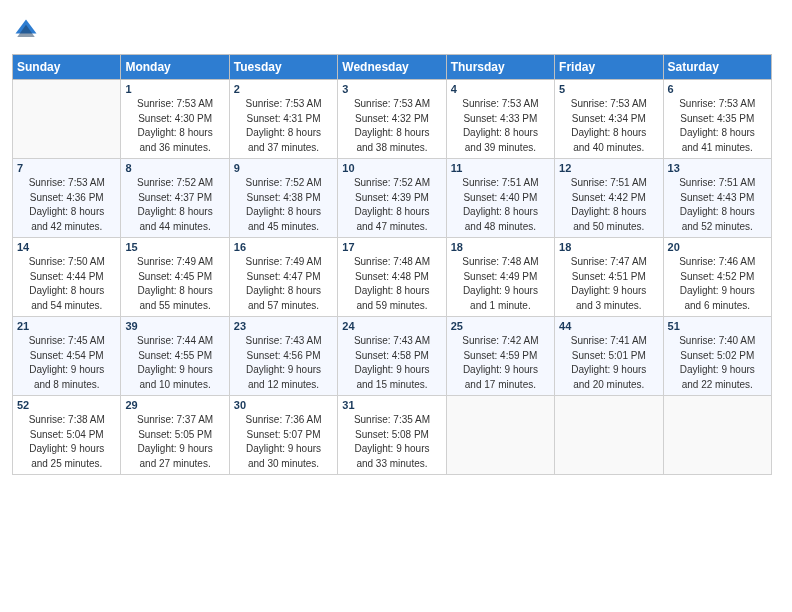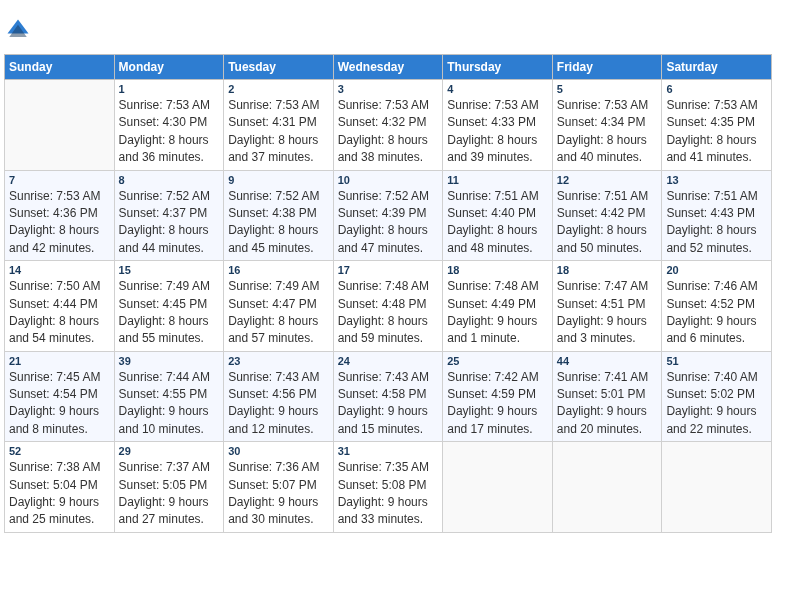--- a/index.html
+++ b/index.html
@@ -6,21 +6,21 @@
     body {
       width: 792px;
       height: 612px;
       font-family: Arial, sans-serif;
       background: #fff;
       overflow: hidden;
     }
     .page {
       width: 792px;
       height: 459px;
-      padding: 16px 20px 10px 4px;
+      padding: 16px 20px 10px 12px;
     }
     .header {
       display: flex;
       justify-content: space-between;
       align-items: flex-start;
       margin-bottom: 10px;
     }
     .logo {
       display: flex;
       align-items: center;
@@ -77,23 +77,24 @@
       background: #f5f8ff;
     }
     .day-number {
       font-size: 11px;
       font-weight: bold;
       color: #1a3a5c;
       display: block;
       margin-bottom: 2px;
     }
     .day-info {
-      font-size: 12px;
+      font-size: 10px;
       line-height: 1.45;
       color: #333;
+      text-align: center;
     }
     .empty-cell {
       background: #f9f9f9 !important;
     }
   </style>
 </head>
 <body>
 
 <div class="page">
   <div class="header">

